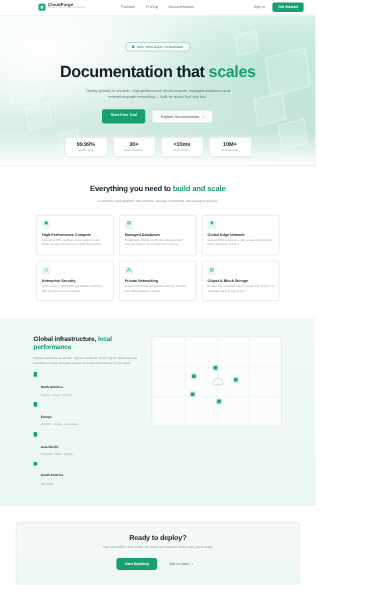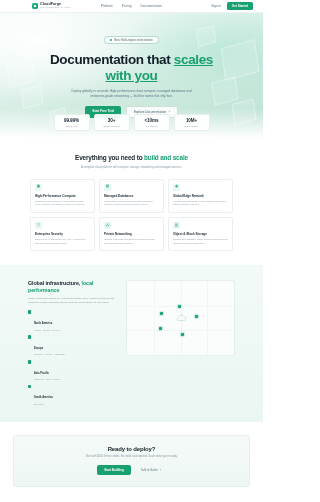--- a/index.html
+++ b/index.html
@@ -74,21 +74,21 @@
     border-radius: 6px; padding: 1.6px 5px;
     font-size: 2.7px; color: #3f6b5c; letter-spacing: .05px;
   }
   .badge-dot { width: 2px; height: 2px; border-radius: 50%; background: #18a06e; flex: none; }
 
   h1.hero-title {
     margin-top: 7px;
     font-size: 13.5px; line-height: 1.16; font-weight: 700;
     letter-spacing: -0.35px; color: #132029;
   }
-  h1.hero-title .accent { color: #18a06e; text-decoration: underline; }
+  h1.hero-title .accent { color: #18a06e; }
   .hero-sub {
     margin: 6px auto 0; max-width: 128px;
     font-size: 3.1px; line-height: 1.62; color: #5e7584;
   }
   .hero-cta { margin-top: 7px; display: flex; justify-content: center; gap: 5px; }
   .btn-hero {
     font-size: 3.1px; font-weight: 600; color: #fff; background: #18a06e;
     padding: 3px 7px; border-radius: 2px; white-space: nowrap;
   }
   .btn-hero-ghost {
@@ -221,21 +221,20 @@
     </div>
 
     <div class="hero-inner">
       <span class="badge">
         <span class="badge-dot"></span>
         <span>New: Multi-region orchestration</span>
       </span>
 
       <h1 class="hero-title">
         <span>Documentation that </span><span class="accent">scales</span><br>
-        <span class="accent">with you</span>
       </h1>
 
       <p class="hero-sub">Deploy globally in seconds. High-performance cloud compute, managed databases and enterprise-grade networking — built for teams that ship fast.</p>
 
       <div class="hero-cta">
         <span class="btn-hero">Start Free Trial</span>
         <span class="btn-hero-ghost">
           <span>Explore Documentation</span>
           <span>›</span>
         </span>

